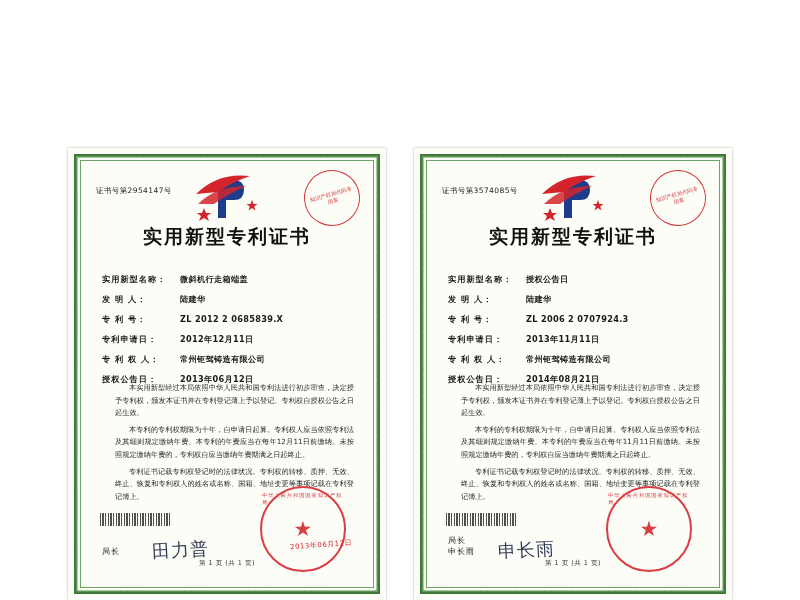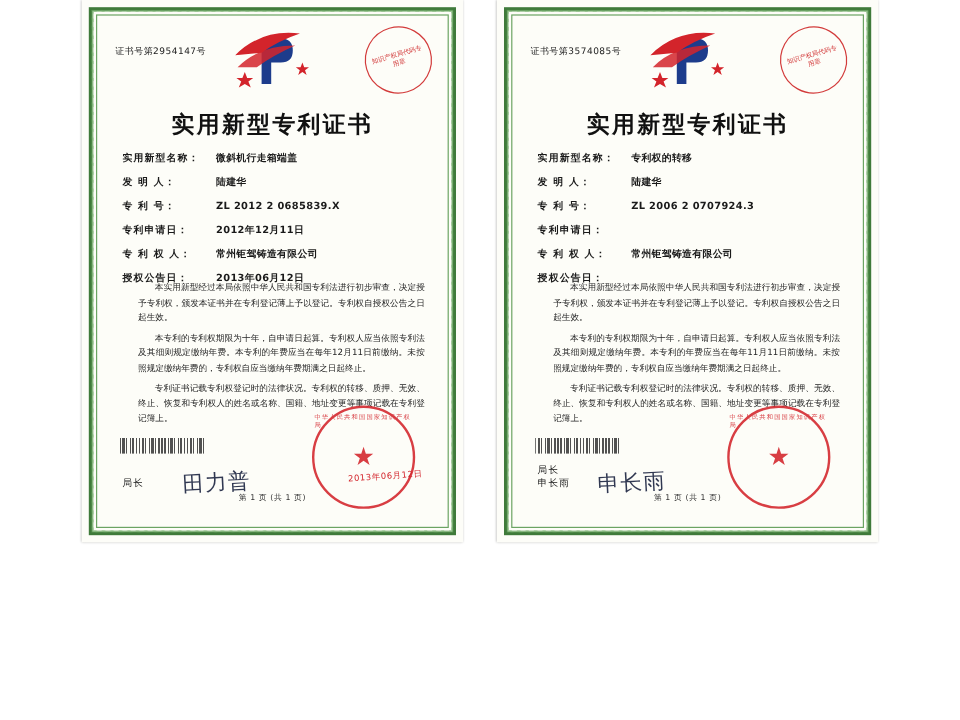--- a/index.html
+++ b/index.html
@@ -11,21 +11,21 @@
     height: 600px;
     background: #ffffff;
     font-family: "DejaVu Sans", sans-serif;
     overflow: hidden;
   }
   .page {
     position: relative;
     width: 800px;
     height: 600px;
     display: flex;
-    align-items: flex-start;
+    align-items: flex-end;
     justify-content: center;
     gap: 28px;
     background: #fff;
   }
   .cert {
     position: relative;
     width: 318px;
     height: 452px;
     background: #fdfdf8;
     box-shadow: 0 0 2px rgba(0,0,0,0.35);
@@ -98,21 +98,21 @@
     position: absolute;
     left: 50%;
     top: 6px;
     transform: translateX(-50%);
     width: 78px;
     height: 58px;
   }
   .title {
     position: absolute;
     left: 0; right: 0;
-    top: 75px;
+    top: 60px;
     text-align: center;
     font-family: "DejaVu Serif", serif;
     font-weight: bold;
     font-size: 19px;
     letter-spacing: 2px;
     color: #111;
   }
 
   .fields {
     position: absolute;
@@ -333,39 +333,41 @@
 
       <div class="seal-top">
         <div class="seal-txt">知识产权局代码专用章</div>
       </div>
 
       <div class="title">实用新型专利证书</div>
 
       <div class="fields">
         <div class="field-row">
           <div class="field-label">实用新型名称：</div>
-          <div class="field-value">专利权的转移</div>
+          <div class="field-value">授权公告日</div>
         </div>
         <div class="field-row">
           <div class="field-label">发 明 人：</div>
           <div class="field-value">陆建华</div>
         </div>
         <div class="field-row">
           <div class="field-label">专 利 号：</div>
           <div class="field-value">ZL 2006 2 0707924.3</div>
         </div>
         <div class="field-row">
           <div class="field-label">专利申请日：</div>
+          <div class="field-value">2013年11月11日</div>
         </div>
         <div class="field-row">
           <div class="field-label">专 利 权 人：</div>
           <div class="field-value">常州钜驾铸造有限公司</div>
         </div>
         <div class="field-row">
           <div class="field-label">授权公告日：</div>
+          <div class="field-value">2014年08月21日</div>
         </div>
       </div>
 
       <div class="body-text">
         <p>本实用新型经过本局依照中华人民共和国专利法进行初步审查，决定授予专利权，颁发本证书并在专利登记薄上予以登记。专利权自授权公告之日起生效。</p>
         <p>本专利的专利权期限为十年，自申请日起算。专利权人应当依照专利法及其细则规定缴纳年费。本专利的年费应当在每年11月11日前缴纳。未按照规定缴纳年费的，专利权自应当缴纳年费期满之日起终止。</p>
         <p>专利证书记载专利权登记时的法律状况。专利权的转移、质押、无效、终止、恢复和专利权人的姓名或名称、国籍、地址变更等事项记载在专利登记簿上。</p>
       </div>
 
       <div class="barcode"></div>

